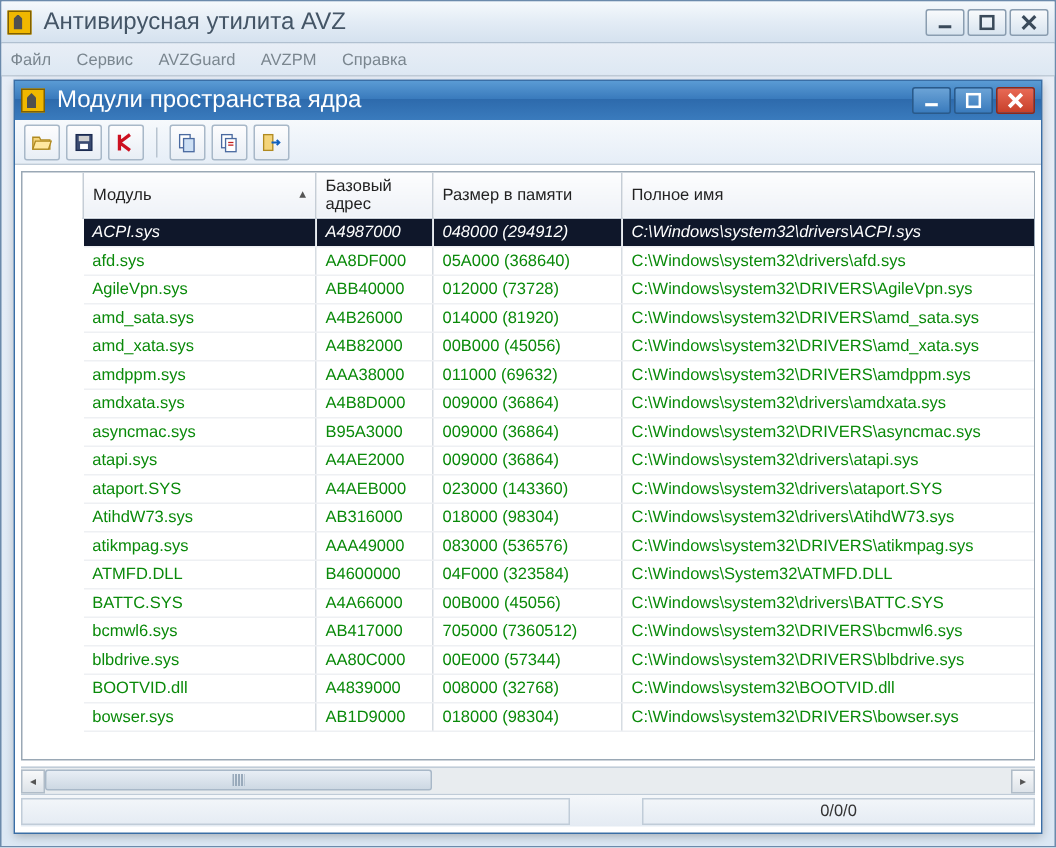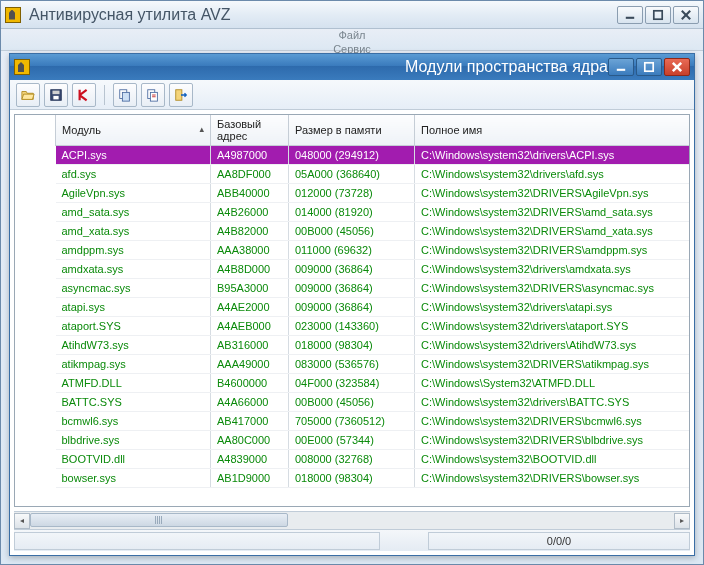--- a/index.html
+++ b/index.html
@@ -65,46 +65,44 @@
   .win-btn.close-red {
     background: linear-gradient(to bottom, #f58a7a, #d94530);
     color: #fff;
     border-color: #a03020;
   }
   .outer-menu {
     height: 22px;
     display: flex;
     align-items: center;
     padding: 0 6px;
-    gap: 2px;
+    gap: 17px;
     color: #7a868f;
     font-size: 11px;
     background: linear-gradient(to bottom, #e8eef6, #dde8f3);
     border-bottom: 1px solid #c0ccd8;
-    flex-direction: column;
   }
   .outer-menu span { cursor: default; }
 
   .inner-window {
     margin: 2px 8px 8px 8px;
     flex: 1;
     display: flex;
     flex-direction: column;
     border: 1px solid #3a6ea5;
     background: #fff;
     box-shadow: 0 2px 6px rgba(0,0,0,0.25);
   }
   .inner-titlebar {
     height: 26px;
     background: linear-gradient(to bottom, #5a9bd4 0%, #3a7bbd 45%, #2d6aac 46%, #3a7bbd 100%);
     display: flex;
     align-items: center;
     padding: 0 4px;
     color: #fff;
-    text-align: right;
   }
   .inner-titlebar .titlebar-text { color: #fff; }
   .inner-win-controls .win-btn {
     background: linear-gradient(to bottom, #6ba3d6, #3a7bbd);
     border-color: #2a5a8a;
     color: #fff;
   }
   .inner-win-controls .win-btn.close-red {
     background: linear-gradient(to bottom, #e86a55, #c8402a);
     border-color: #902818;
@@ -173,22 +171,23 @@
     border-bottom: 1px solid #eef0f3;
     padding: 2px 6px;
     color: #0a8a0a;
     white-space: nowrap;
     overflow: hidden;
     text-overflow: ellipsis;
     height: 19px;
     font-size: 11px;
   }
   tr.selected td {
-    background: #a21caf;
+    background: #0f172a;
     color: #fff;
+    font-style: italic;
   }
   .col-module { width: 155px; }
   .col-base { width: 78px; }
   .col-size { width: 126px; }
   .col-full { width: auto; }
 
   .h-scroll {
     height: 18px;
     background: #e8ecef;
     border-top: 1px solid #c0ccd8;

